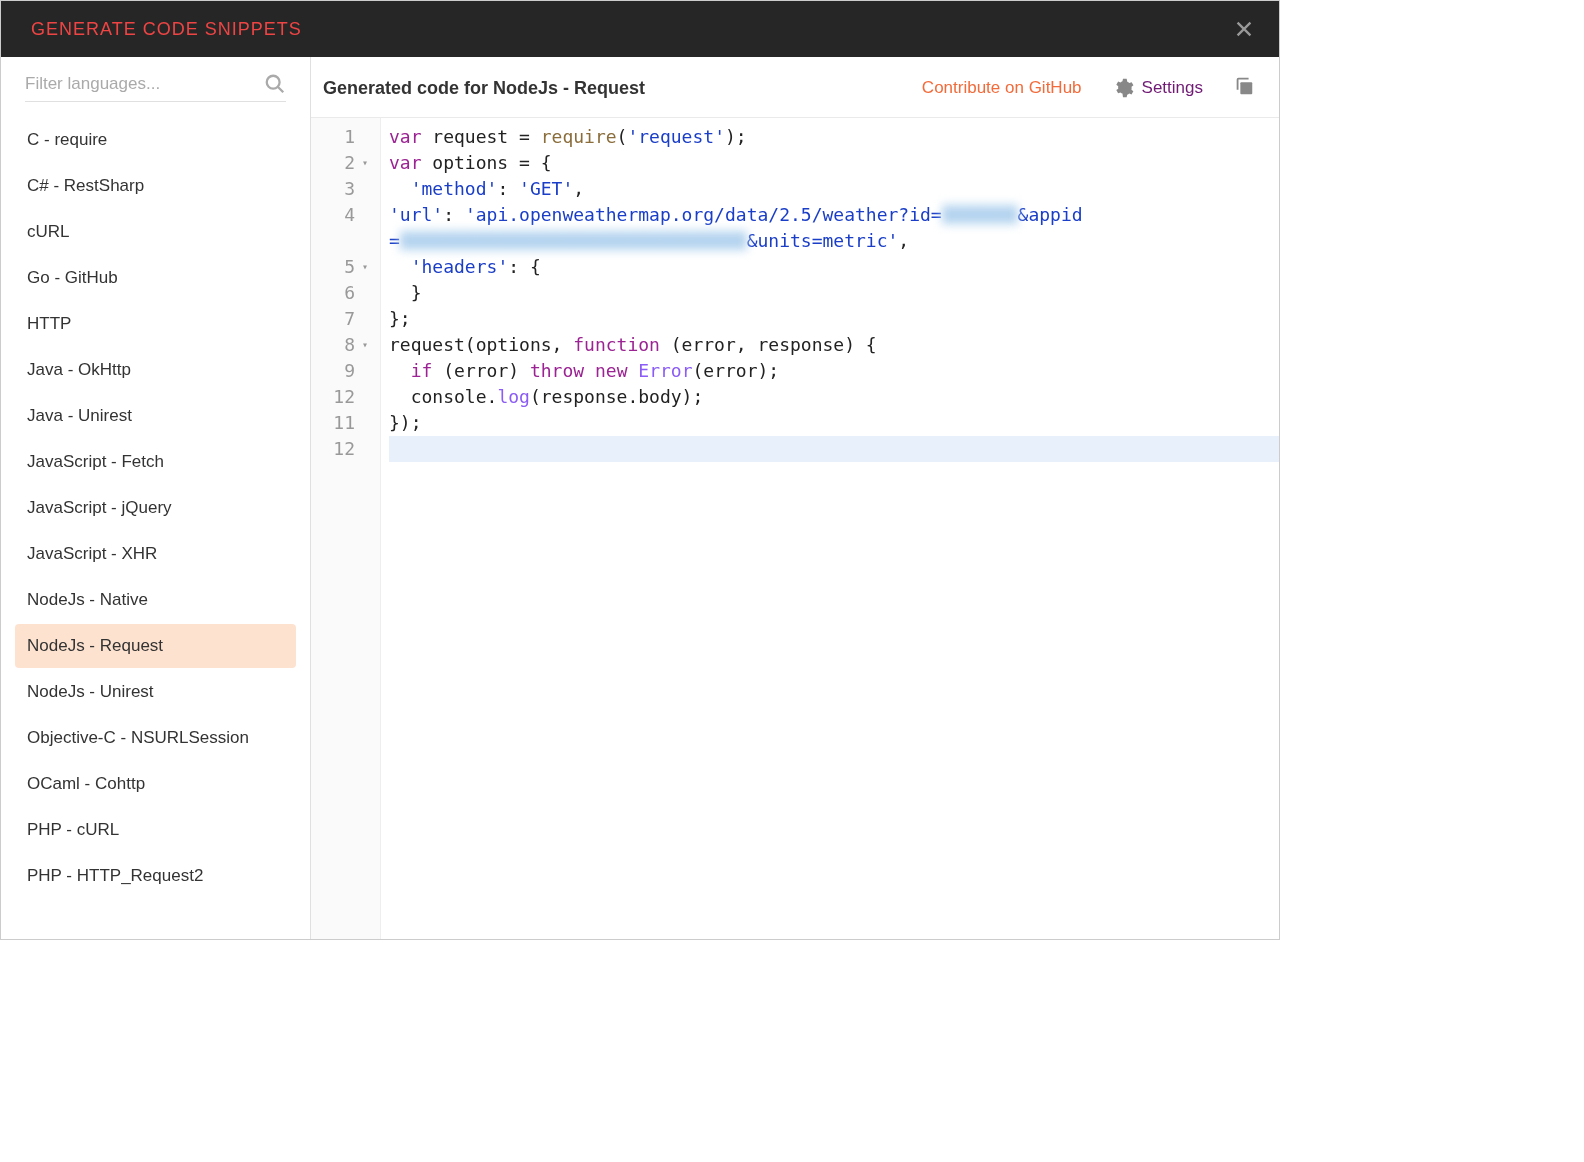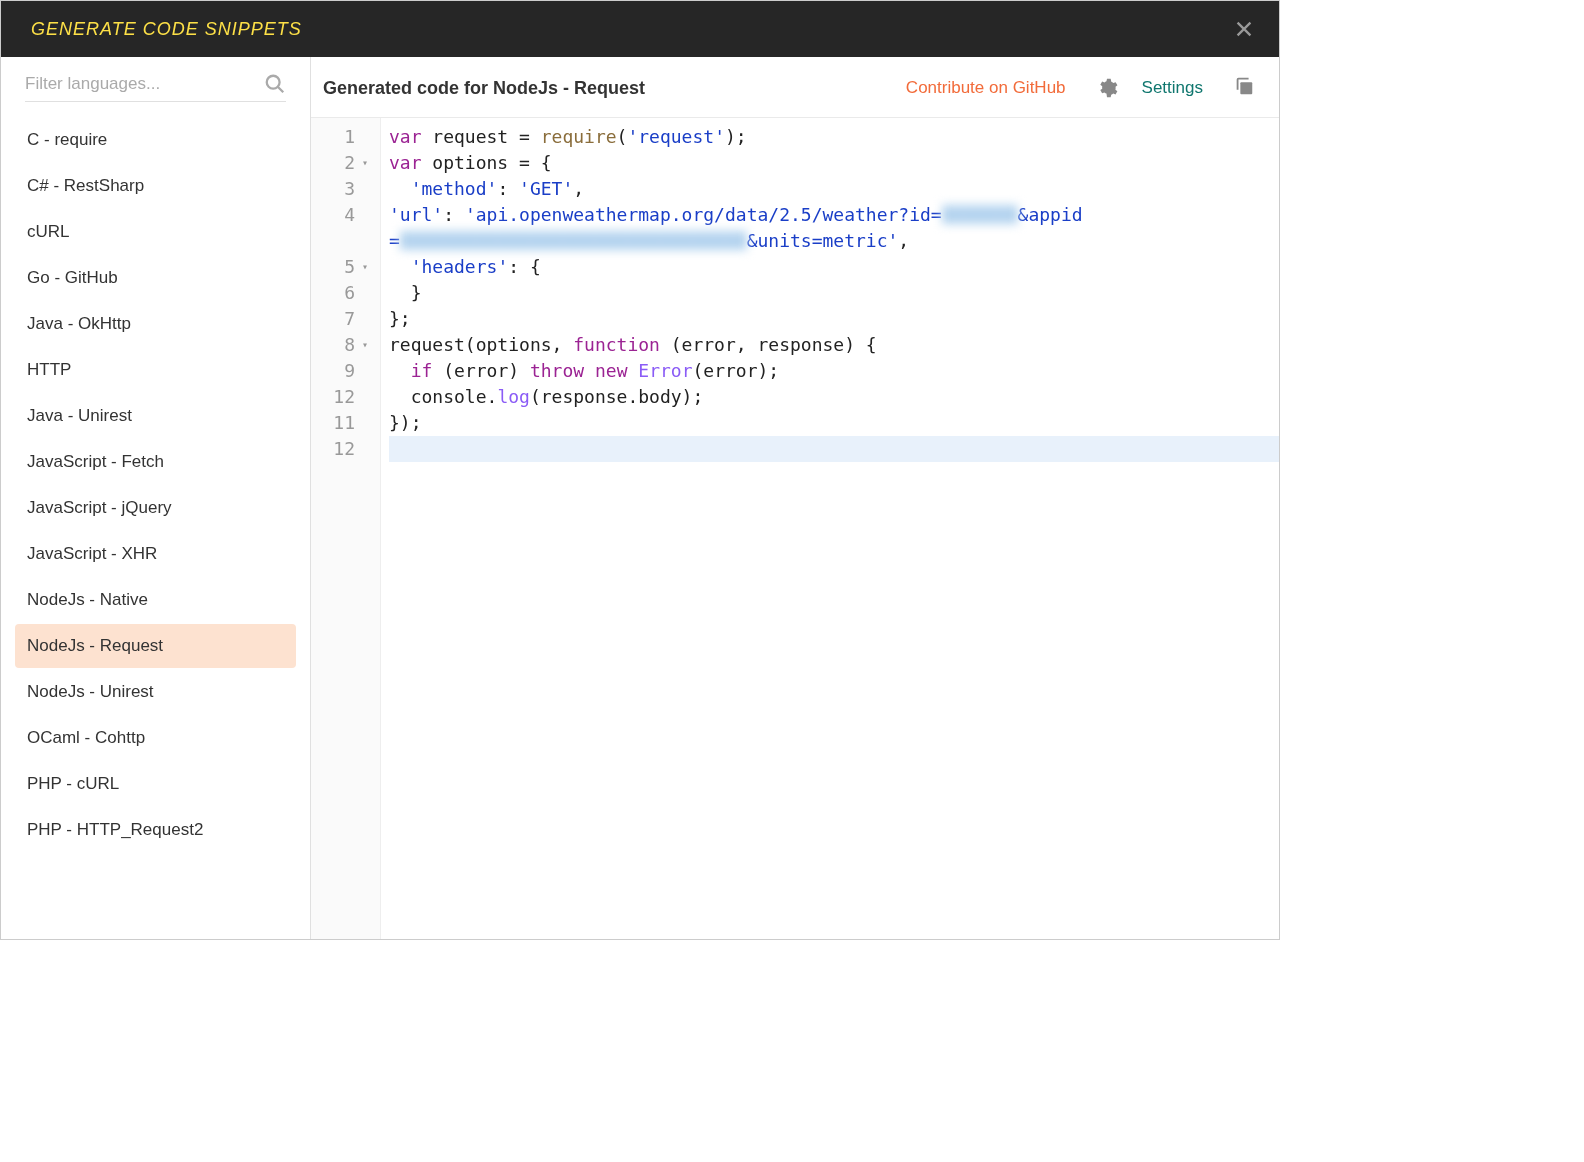--- a/index.html
+++ b/index.html
@@ -17,25 +17,24 @@
     }
     .title-bar {
       background: #262626;
       height: 56px;
       display: flex;
       align-items: center;
       justify-content: space-between;
       padding: 0 20px 0 30px;
     }
     .title-text {
-      color: #fde047;
+      color: #ef4444;
       font-size: 18px;
       letter-spacing: 1px;
       font-weight: 400;
-      font-style: italic;
     }
     .close-btn {
       color: #aaa;
       font-size: 28px;
       cursor: pointer;
       width: 30px;
       height: 30px;
       display: flex;
       align-items: center;
       justify-content: center;
@@ -131,22 +130,22 @@
     }
     .contribute {
       color: #f26b3a;
       font-size: 17px;
       font-weight: 500;
       cursor: pointer;
     }
     .settings-btn {
       display: flex;
       align-items: center;
-      gap: 24px;
-      color: #0f766e;
+      gap: 8px;
+      color: #701a75;
       font-size: 17px;
       cursor: pointer;
       justify-content: center;
     }
     .settings-btn svg {
       width: 22px;
       height: 22px;
       fill: #888;
     }
     .copy-btn {
@@ -233,29 +232,30 @@
       <svg class="search-icon" viewBox="0 0 24 24" fill="none" stroke="#aaa" stroke-width="2.5">
           <circle cx="10" cy="10" r="7"></circle>
           <path d="M15 15 L21 21"></path>
         </svg>
     </div>
     <div class="lang-list" id="lang-list">
         <div class="lang-item">C - require</div>
         <div class="lang-item">C# - RestSharp</div>
         <div class="lang-item">cURL</div>
         <div class="lang-item">Go - GitHub</div>
+        <div class="lang-item">HTTP</div>
         <div class="lang-item">Java - OkHttp</div>
-        <div class="lang-item">HTTP</div>
         <div class="lang-item">Java - Unirest</div>
         <div class="lang-item">JavaScript - Fetch</div>
         <div class="lang-item">JavaScript - jQuery</div>
         <div class="lang-item">JavaScript - XHR</div>
         <div class="lang-item">NodeJs - Native</div>
         <div class="lang-item selected">NodeJs - Request</div>
         <div class="lang-item">NodeJs - Unirest</div>
+        <div class="lang-item">Objective-C - NSURLSession</div>
         <div class="lang-item">OCaml - Cohttp</div>
         <div class="lang-item">PHP - cURL</div>
         <div class="lang-item">PHP - HTTP_Request2</div>
       </div>
   </div>
 
   <div class="main">
     <div class="main-header">
       <div class="gen-title">Generated code for NodeJs - Request</div>
       <div class="header-actions">

